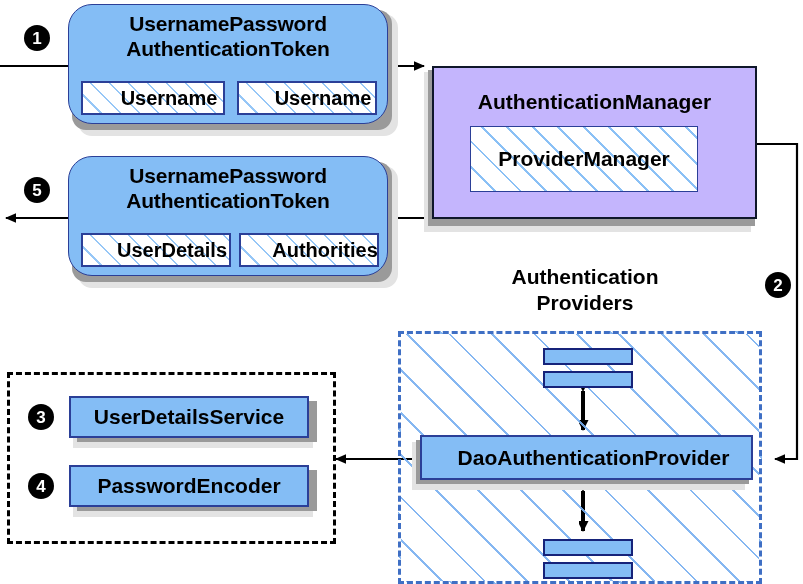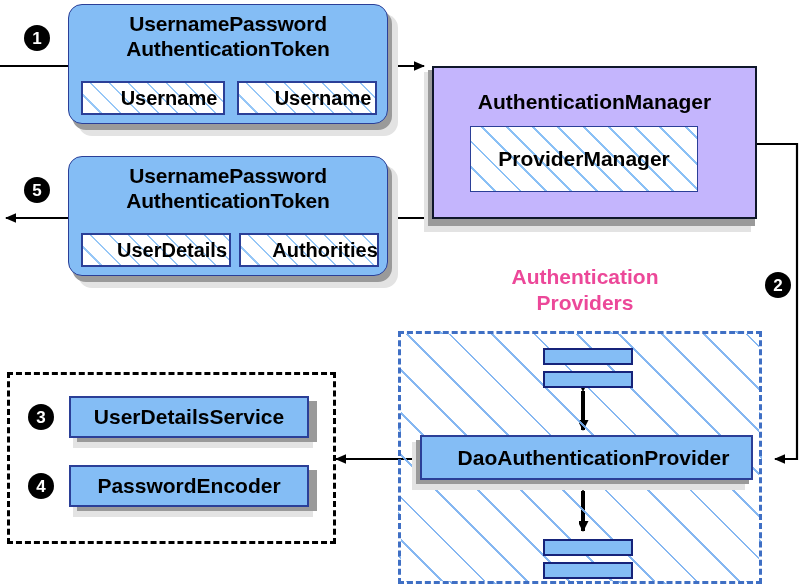--- a/index.html
+++ b/index.html
@@ -21,21 +21,21 @@
   .abs { position: absolute; }
 
   
   .shadow-dark  { background: #9a9a9a; }
   .shadow-light { background: #e3e3e3; }
 
   
   .token-box {
     background: #84bdf5;
     border: 1px solid #2b3f97;
-    border-radius: 14px;
+    border-radius: 24px;
     box-sizing: border-box;
   }
   .token-title {
     text-align: center;
     color: #000000;
     font-weight: bold;
     font-size: 21px;
     line-height: 25px;
     letter-spacing: -0.2px;
     padding-top: 6px;
@@ -126,21 +126,21 @@
   .mini-bar {
     position: absolute;
     background: #84bdf5;
     border: 2px solid #16237a;
     box-sizing: border-box;
   }
 
   
   .section-caption {
     text-align: center;
-    color: #ec4899;
+    color: #000000;
     font-weight: bold;
     font-size: 21px;
     line-height: 26px;
   }
 
   
   .bullet {
     width: 26px;
     height: 26px;
     border-radius: 50%;

